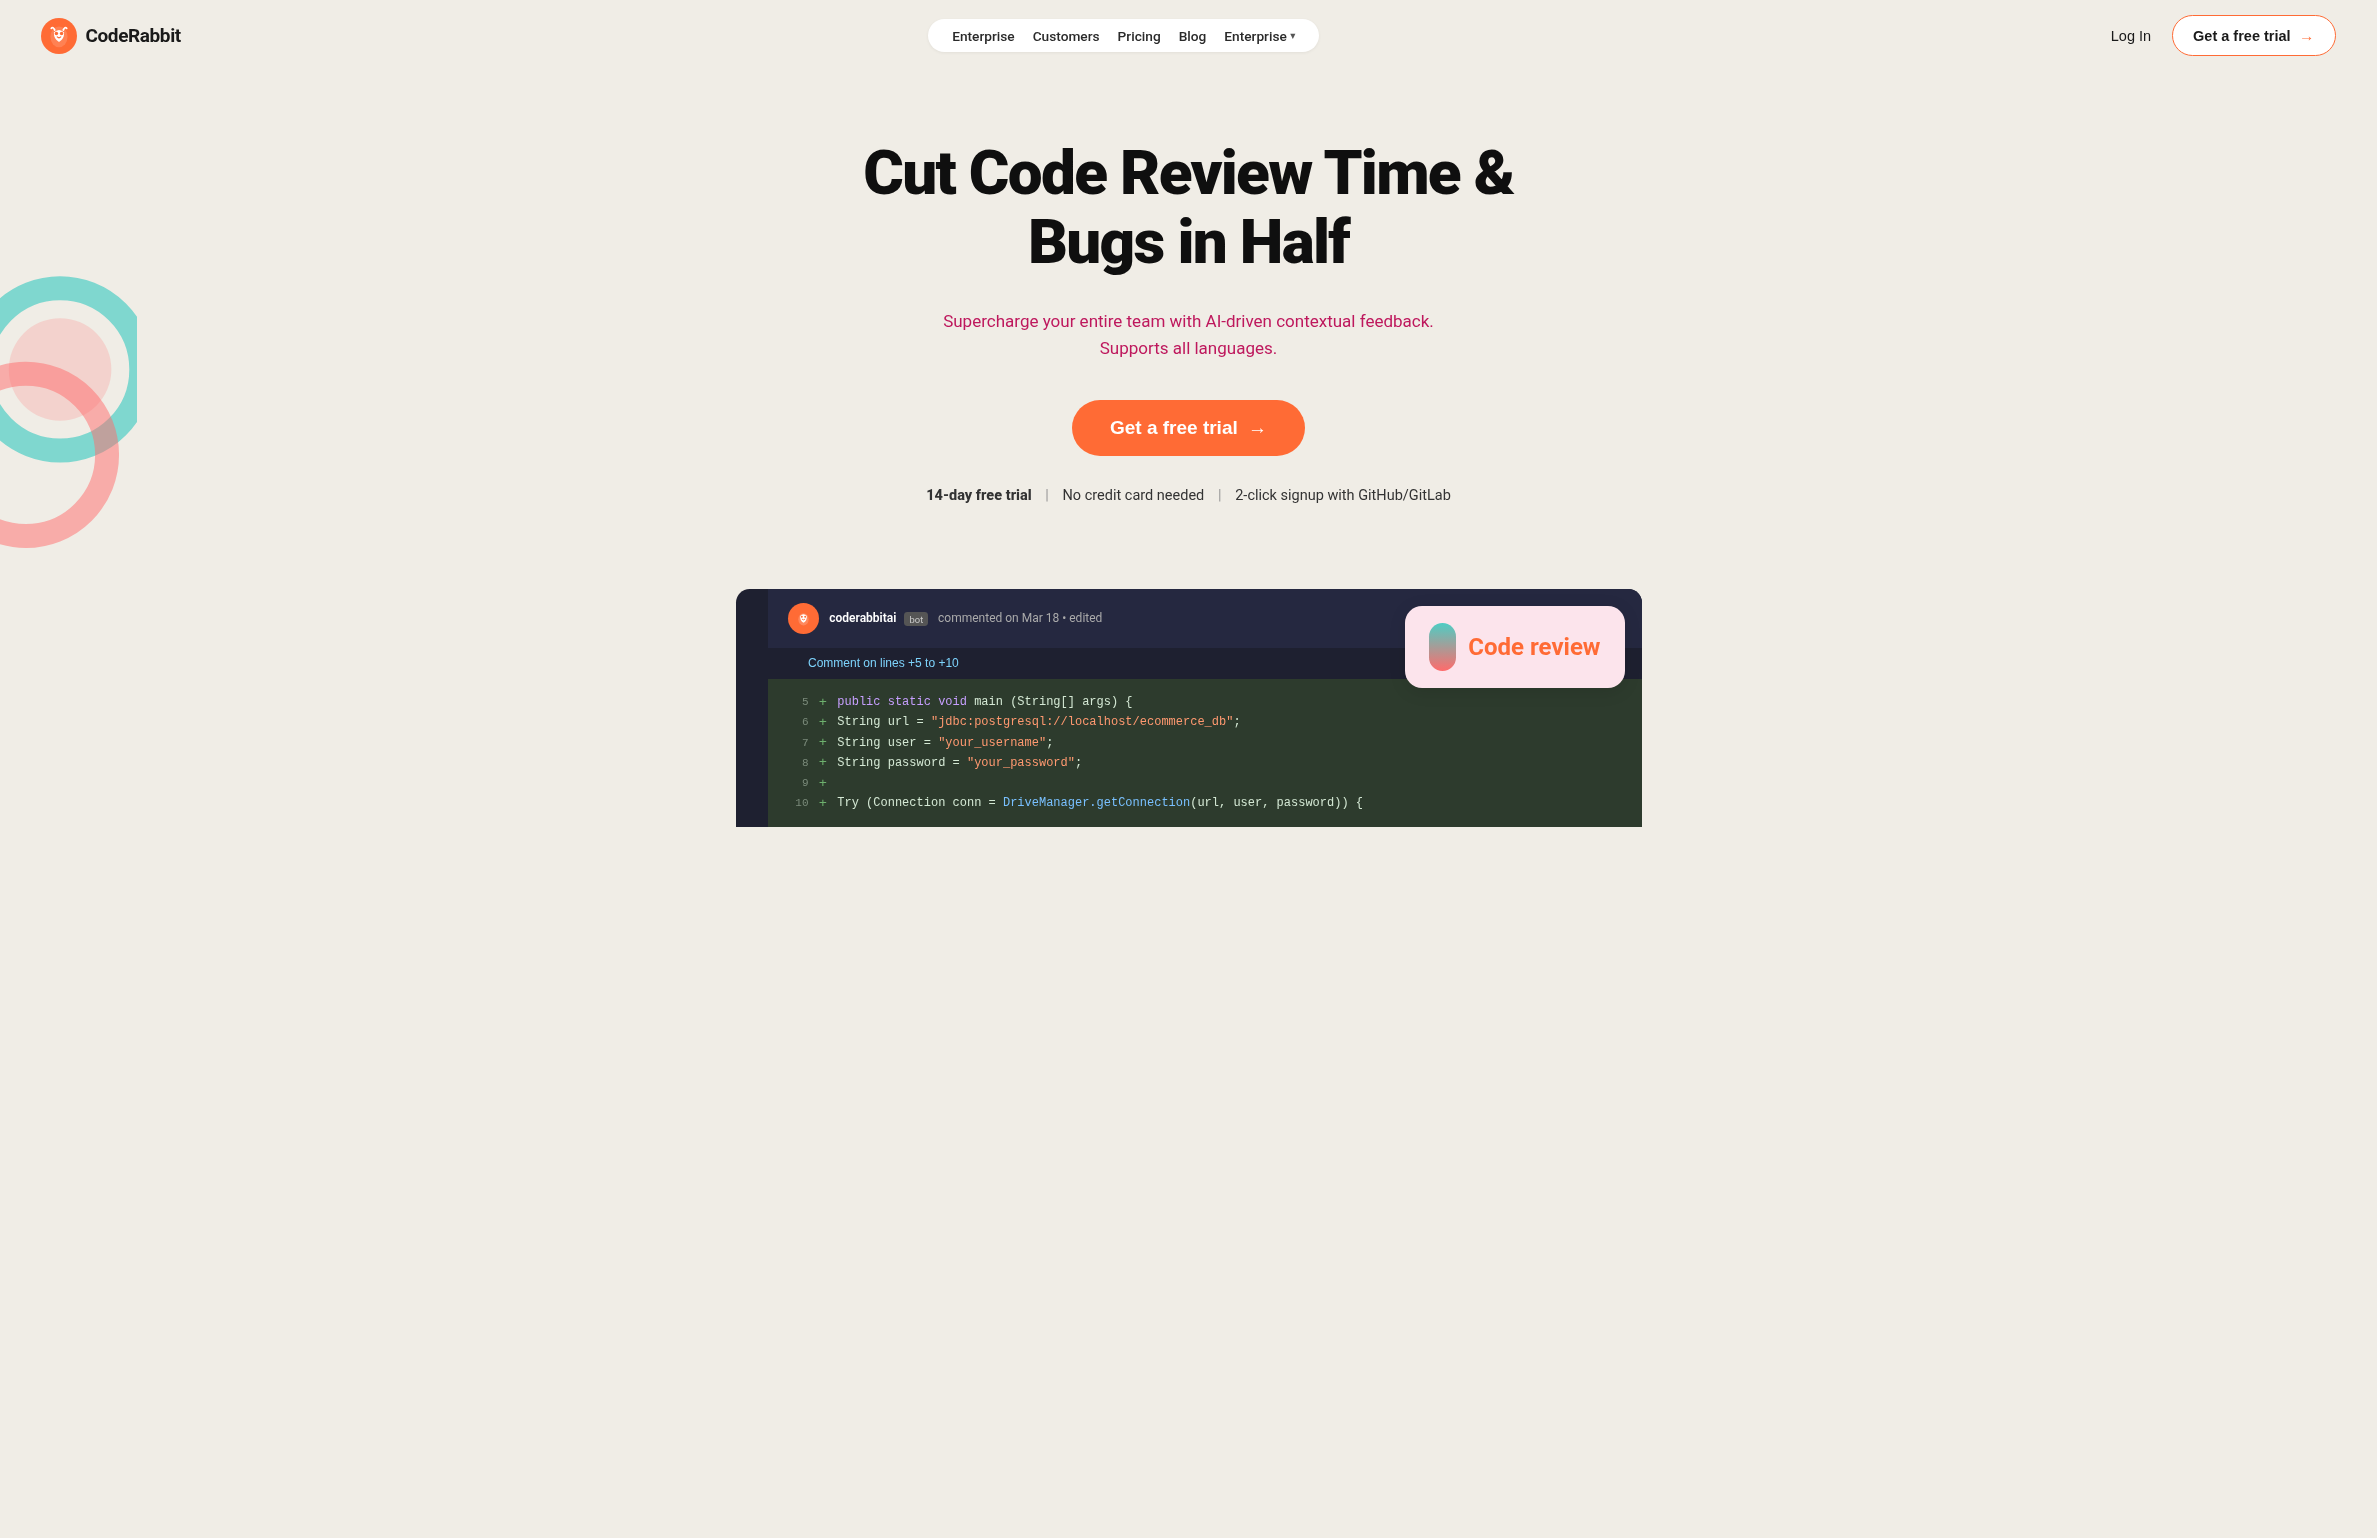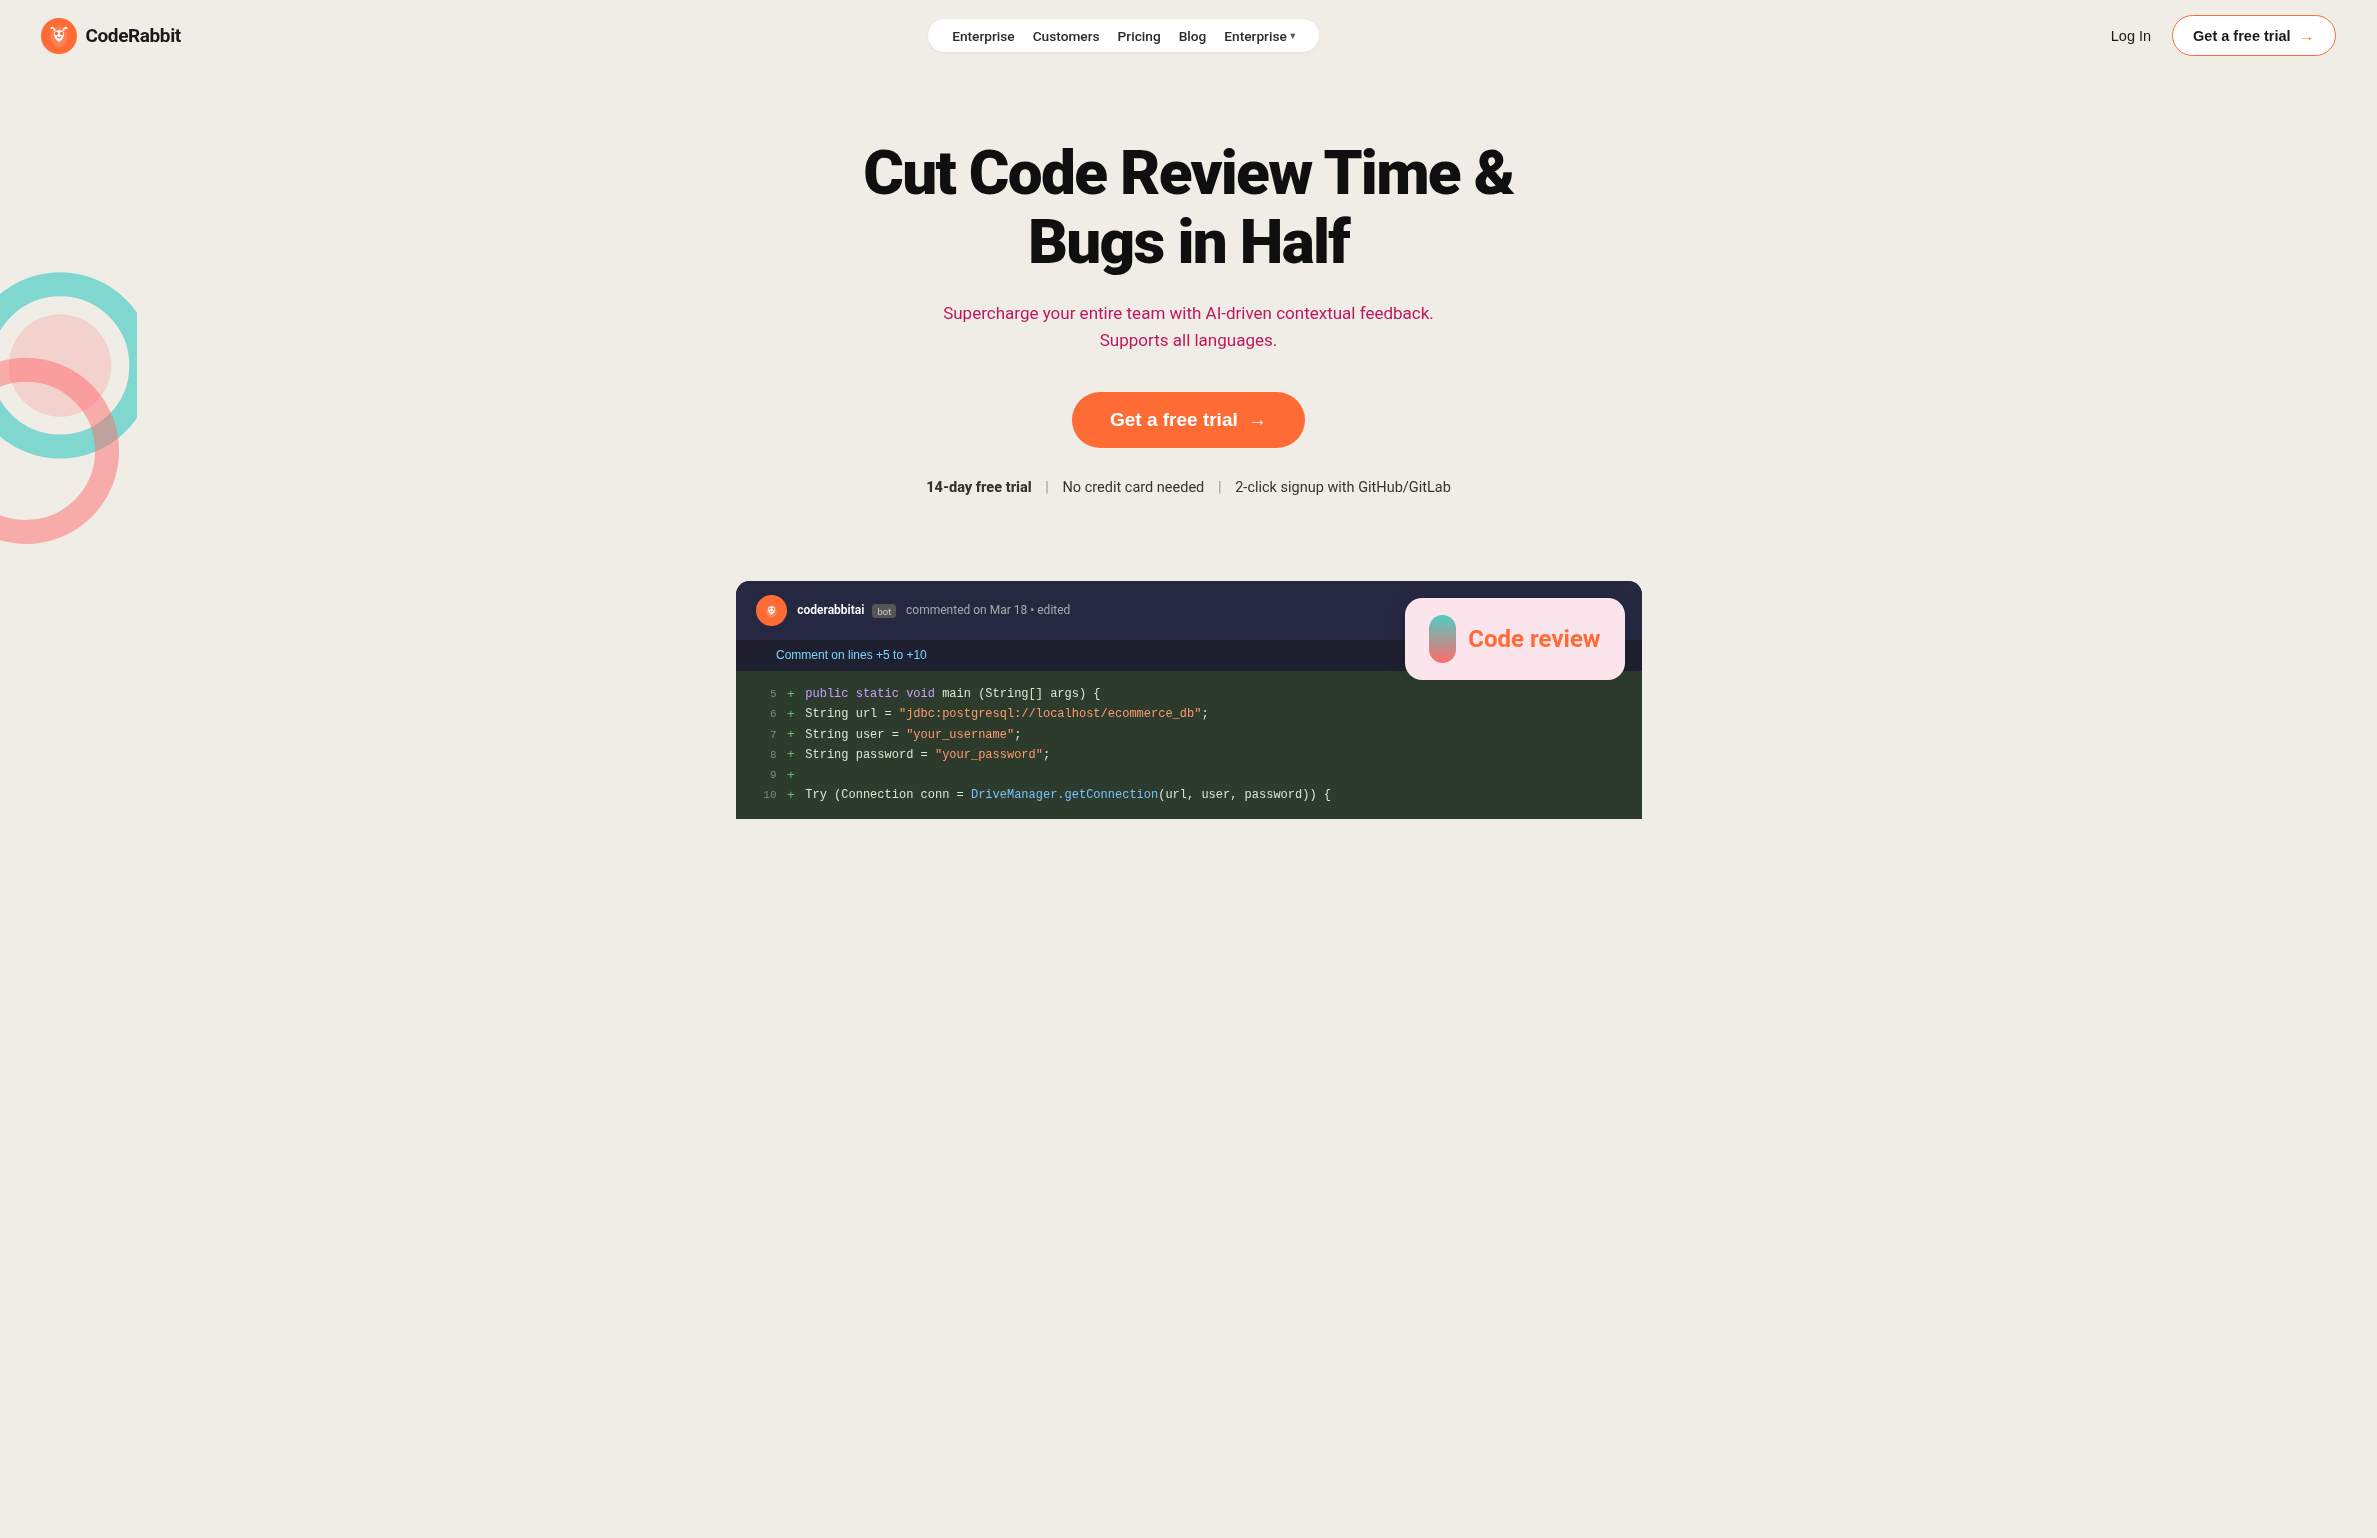--- a/index.html
+++ b/index.html
@@ -113,21 +113,21 @@
       padding: 68px 17px 34px;
       position: relative;
     }
 
     .hero-title {
       font-size: 62px;
       font-weight: 900;
       color: #0f0f0f;
       line-height: 1.1;
       max-width: 667px;
-      margin: 0 auto 24px;
+      margin: 0 auto 32px;
       letter-spacing: -1.7px;
     }
 
     .hero-subtitle {
       font-size: 17px;
       color: #be185d;
       line-height: 1.6;
       margin-bottom: 38px;
     }
 
@@ -182,20 +182,21 @@
       position: relative;
     }
 
     .code-preview {
       background: #1e2030;
       border-radius: 13.7px 13.7px 0 0;
       width: 100%;
       max-width: 906px;
       overflow: hidden;
       position: relative;
+      padding-left: 32px;
     }
 
     .code-header {
       display: flex;
       align-items: center;
       padding: 13.7px 20.5px;
       background: #252840;
       gap: 10.3px;
     }
 

